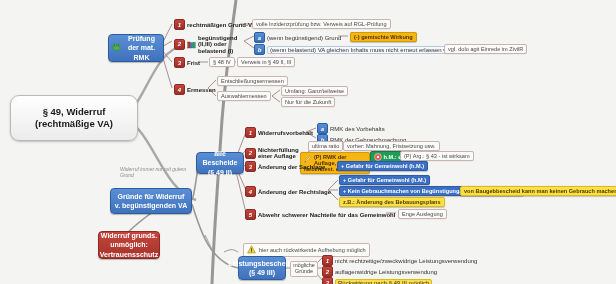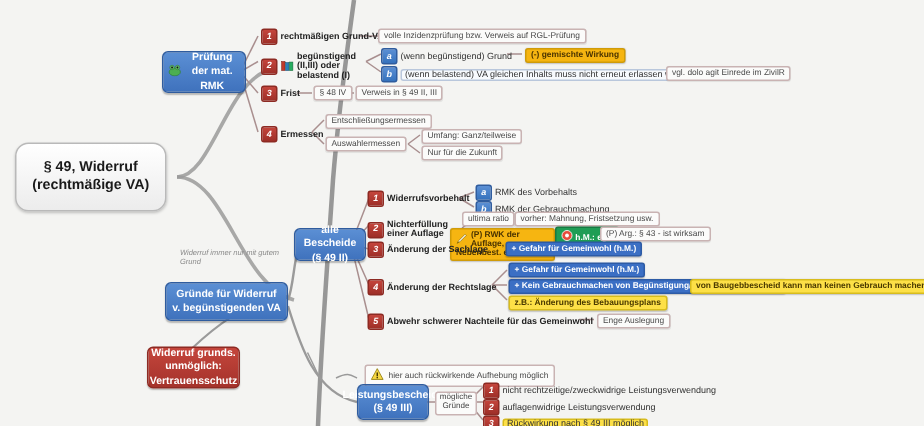--- a/index.html
+++ b/index.html
@@ -9,21 +9,21 @@
     font-family:"Liberation Sans", sans-serif;
     position:relative;
   }
   #canvas{position:absolute;inset:0;}
   svg.links{position:absolute;left:0;top:0;width:616px;height:284px;pointer-events:none;}
 
   .node{position:absolute;box-sizing:border-box;white-space:nowrap;}
 
   
   .root{
-    left:10px;top:95px;width:101px;height:46px;
+    left:10px;top:95px;width:128px;height:46px;
     background:linear-gradient(#ffffff,#ececec);
     border:1px solid #b9b9b9;border-radius:9px;
     box-shadow:0 1px 2px rgba(0,0,0,.22);
     display:flex;align-items:center;justify-content:center;text-align:center;
     font-size:9.5px;font-weight:bold;color:#1a1a1a;line-height:1.25;
     white-space:normal;padding:2px 4px;
   }
 
   
   .bluebox{

